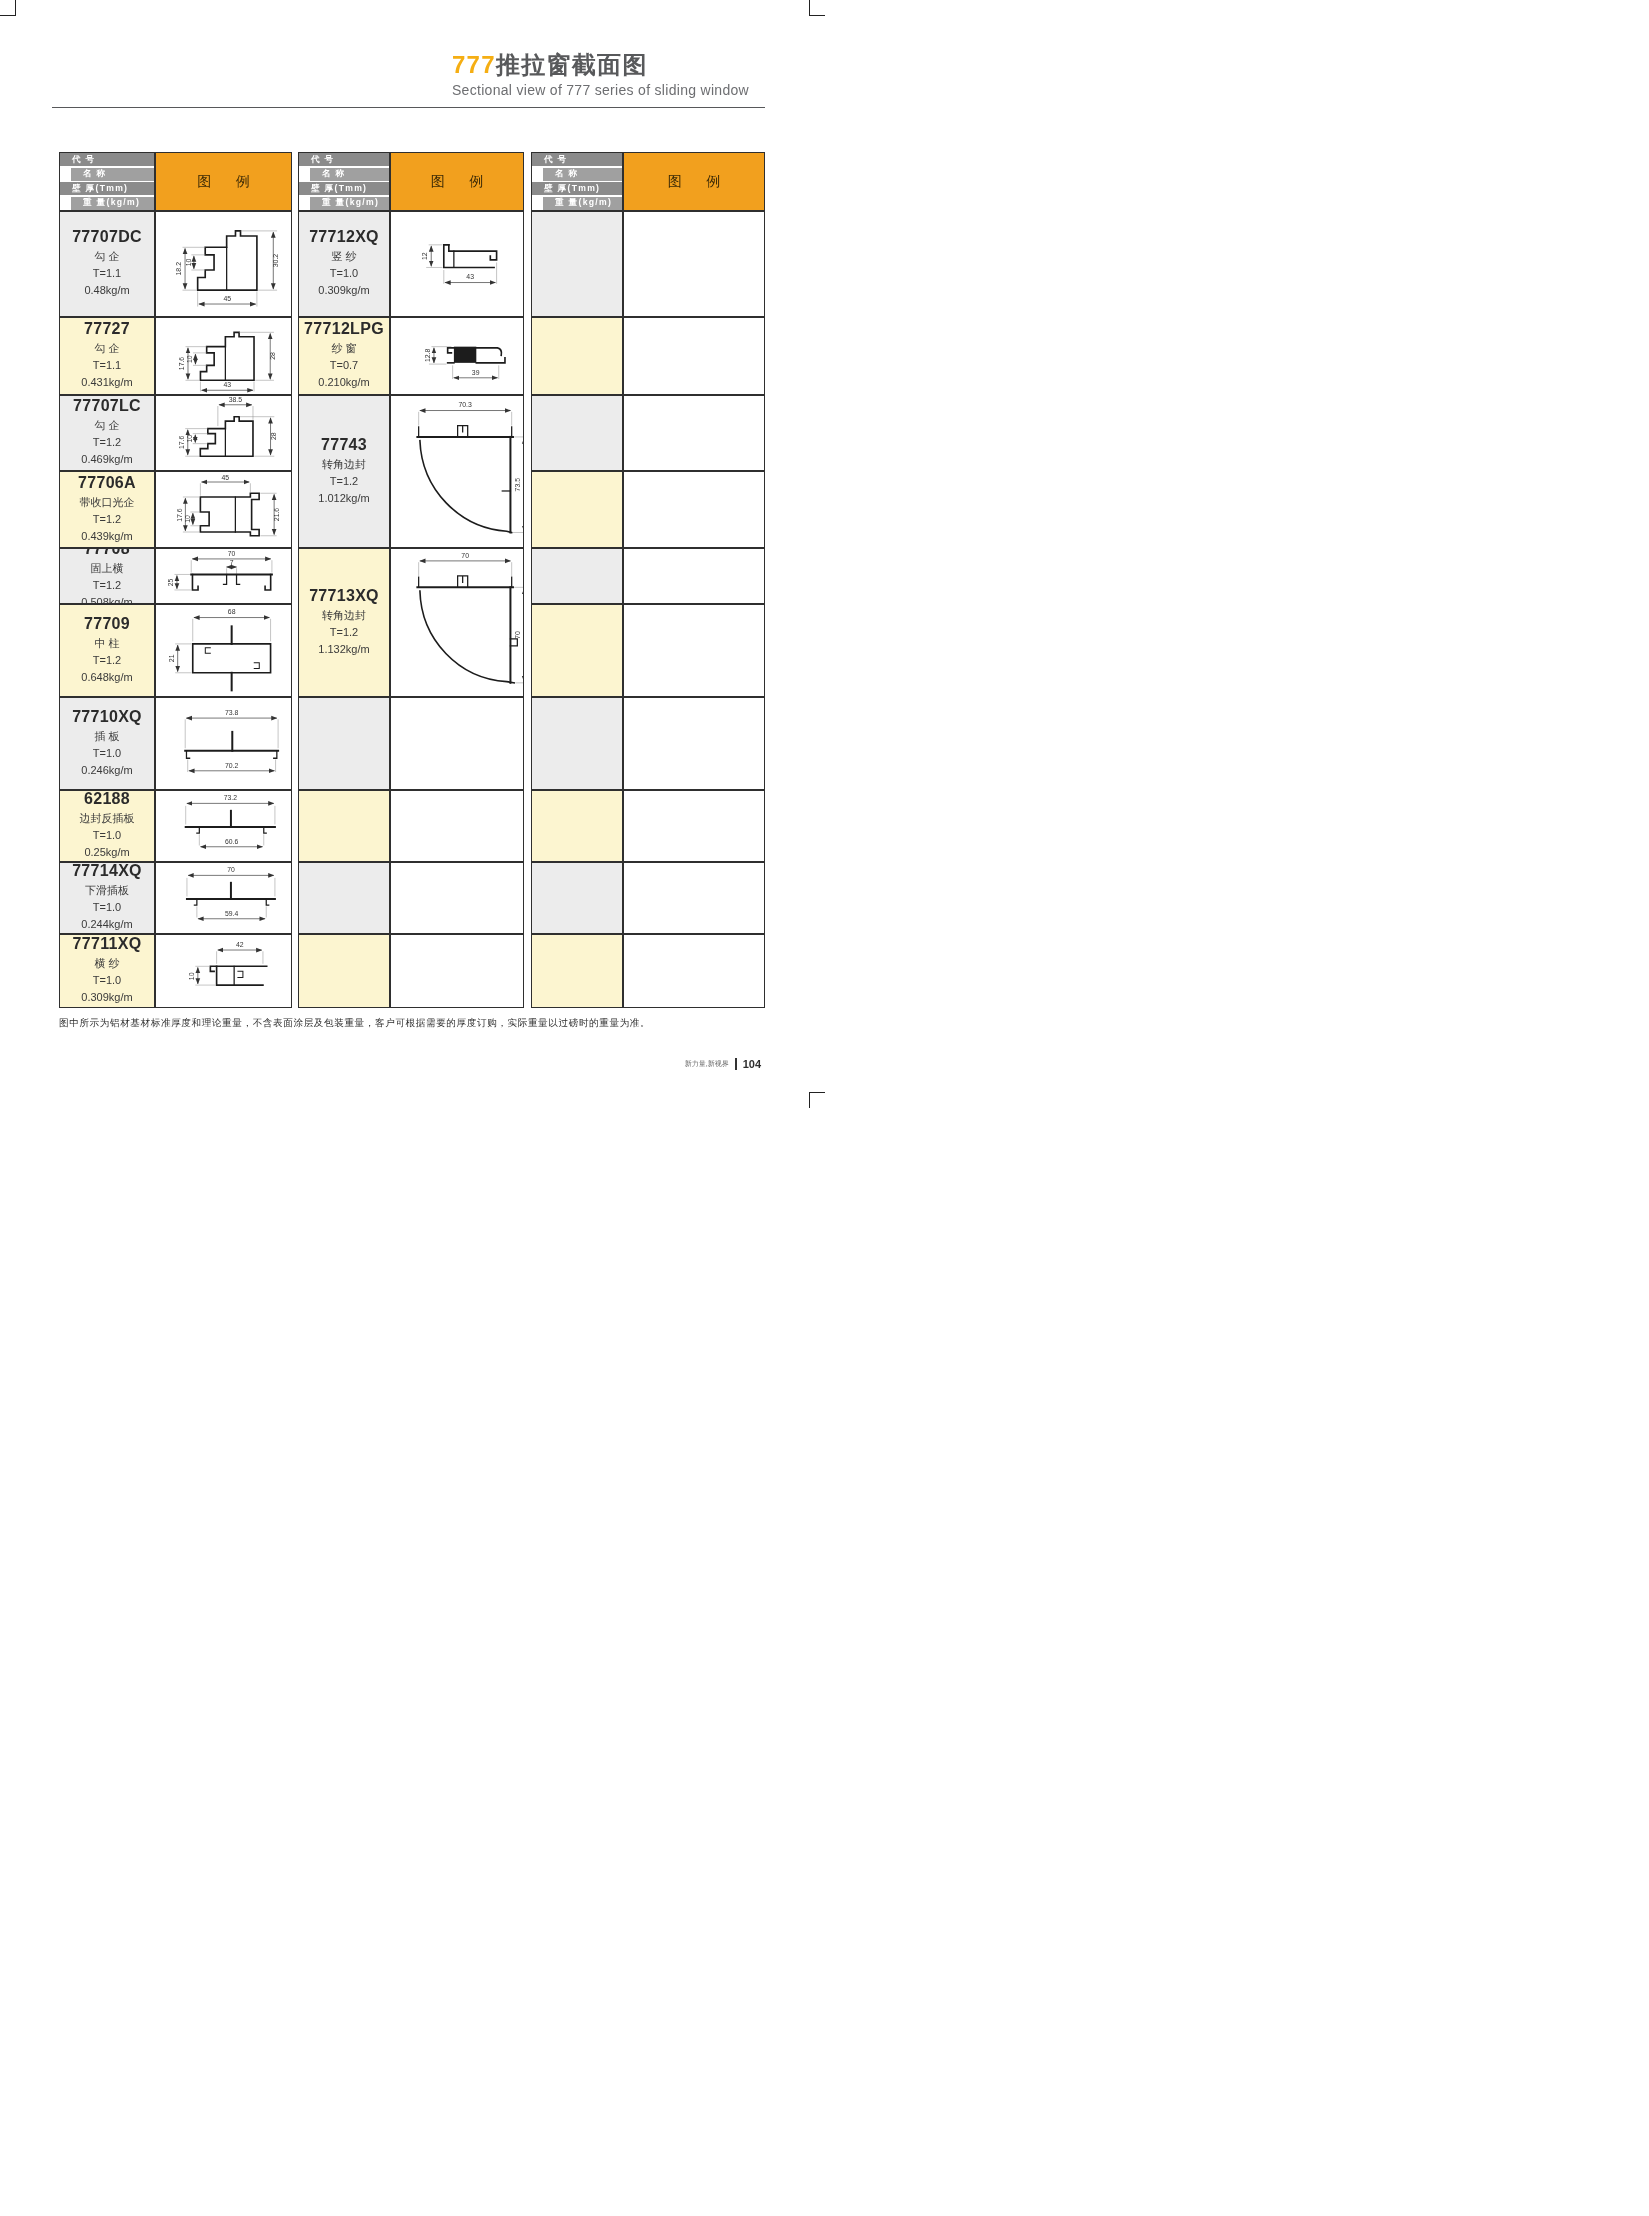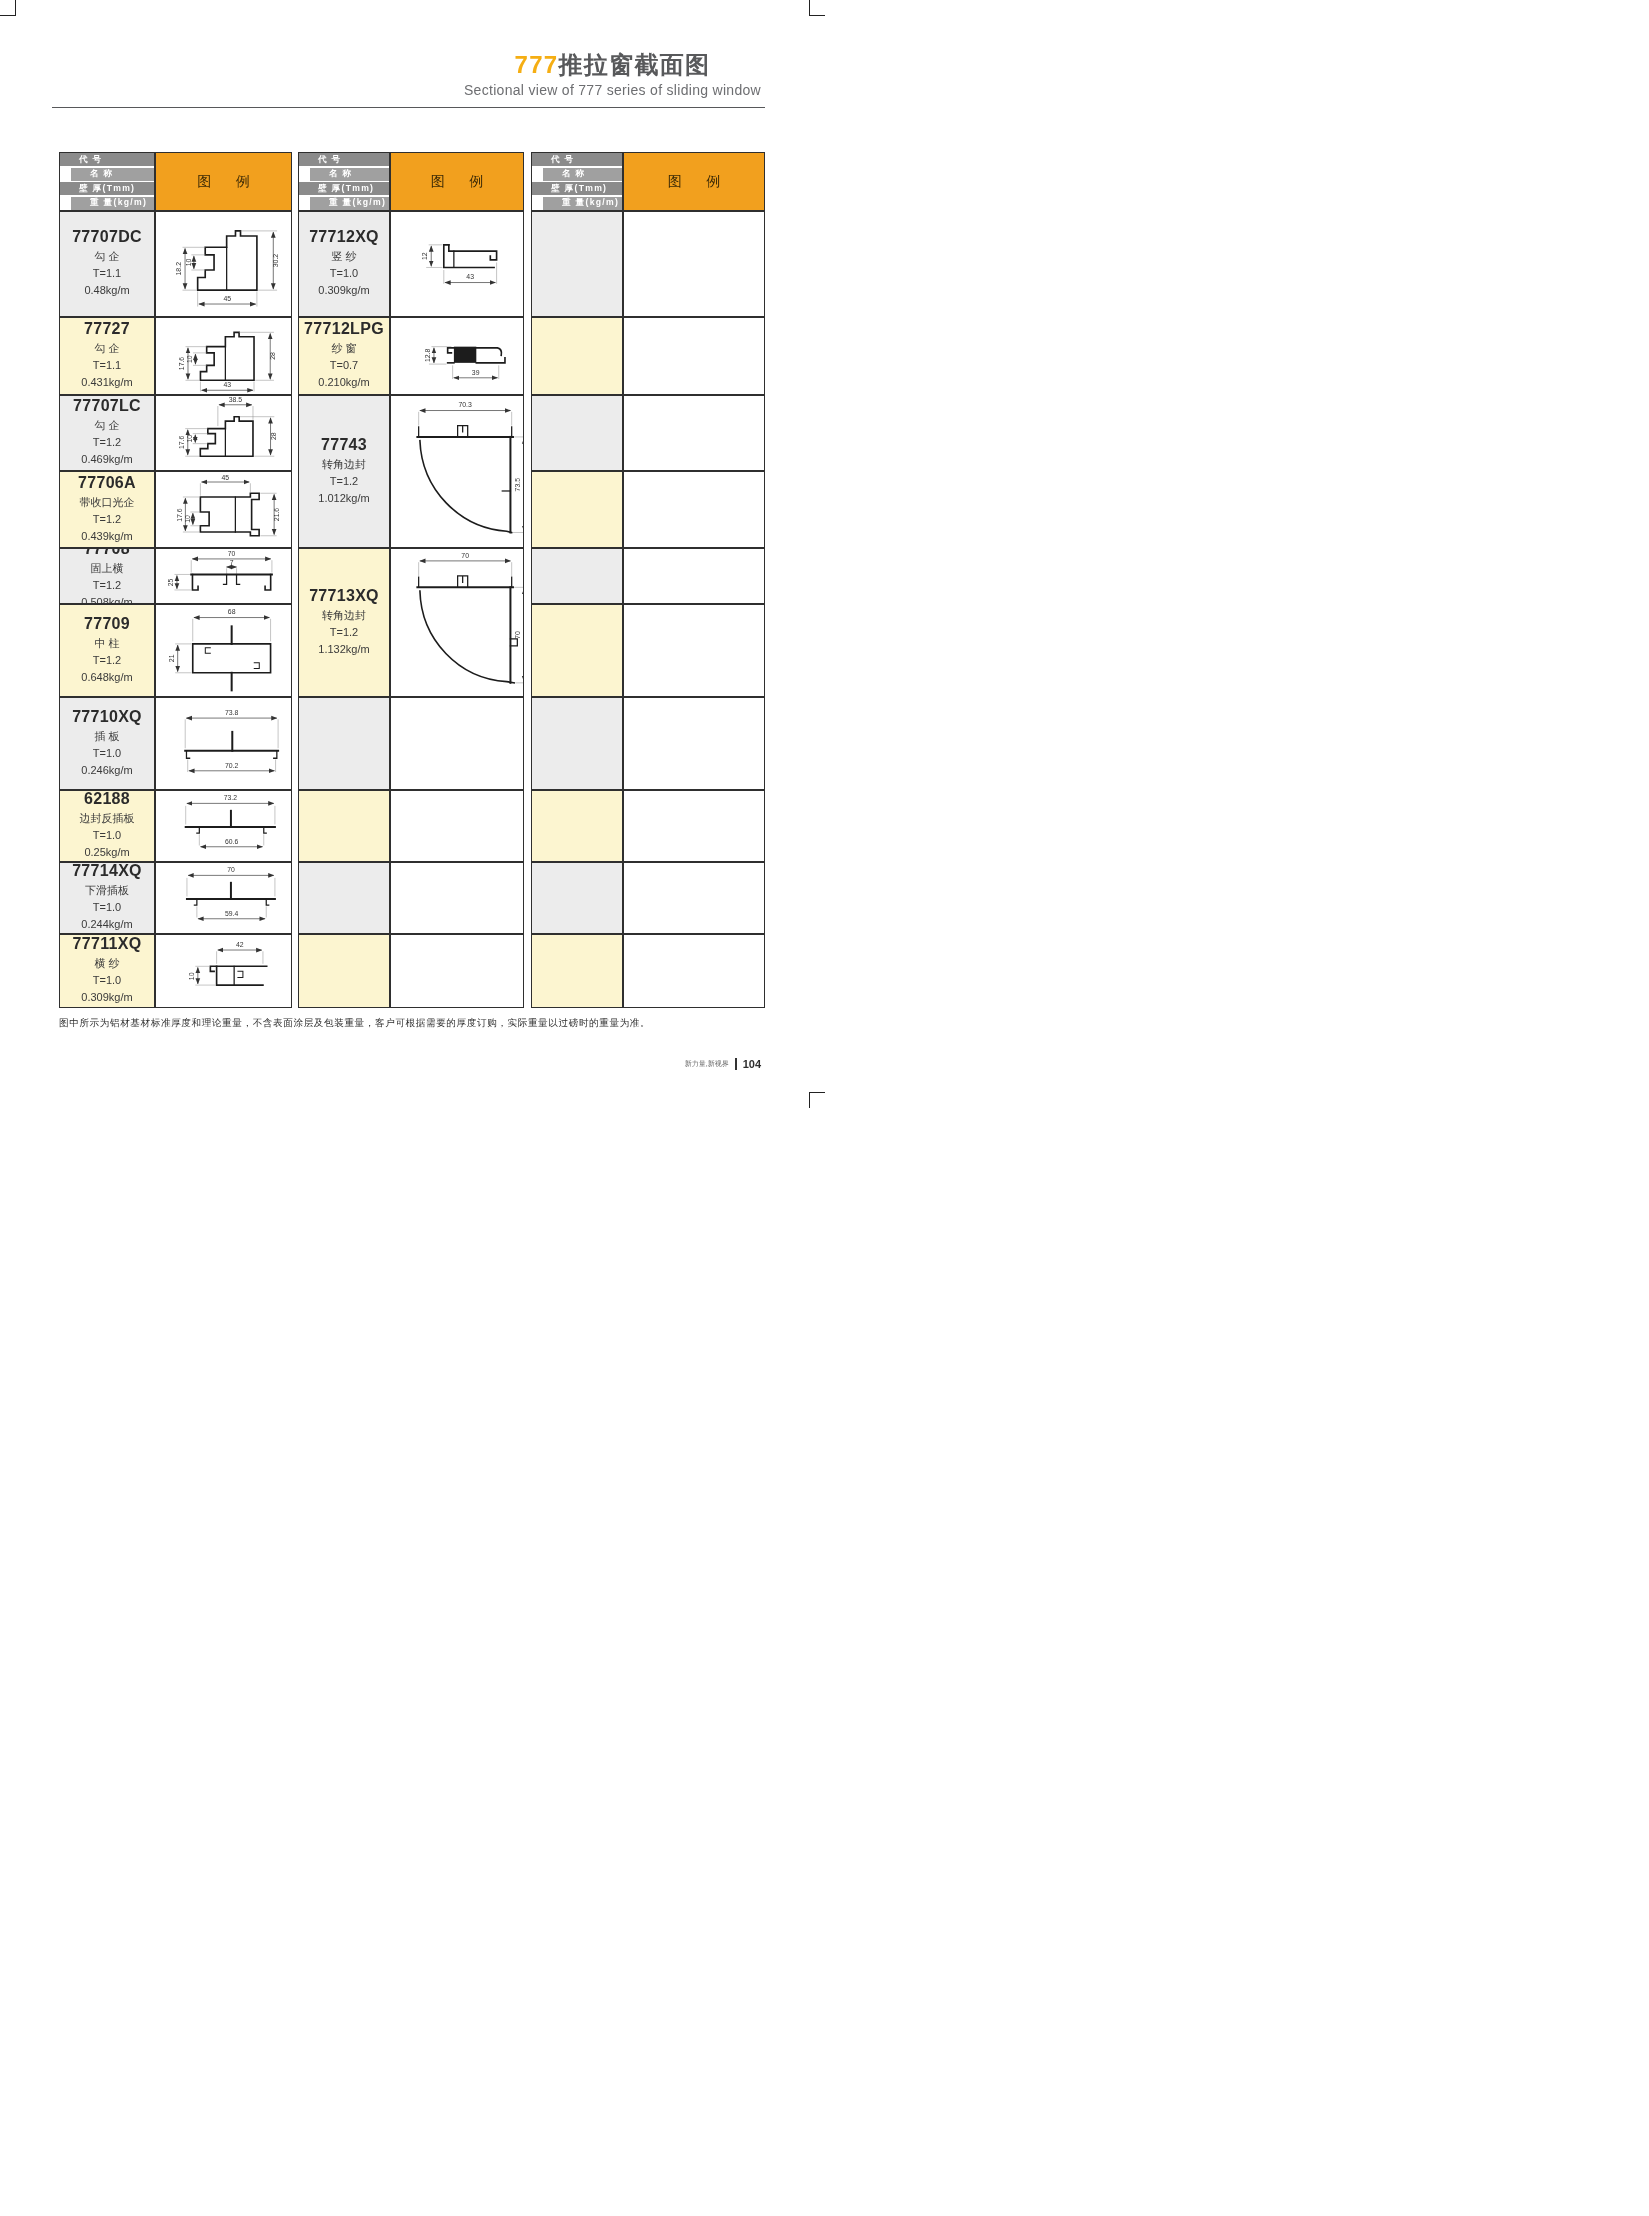--- a/index.html
+++ b/index.html
@@ -4,31 +4,31 @@
 <style>
   html,body{margin:0;padding:0;background:#fff;}
   #page{position:relative;width:825px;height:1108px;background:#fff;overflow:hidden;
         font-family:"Liberation Sans",sans-serif;}
   
   .mark{position:absolute;width:15.4px;height:15.4px;}
   .mark.tl{left:0;top:0;border-right:1.3px solid #222;border-bottom:1.3px solid #222;}
   .mark.tr{right:0;top:0;border-left:1.3px solid #222;border-bottom:1.3px solid #222;}
   .mark.br{right:0;bottom:0;border-left:1.3px solid #222;border-top:1.3px solid #222;}
   
-  .titleblock{position:absolute;top:52px;right:64px;text-align:center;}
+  .titleblock{position:absolute;top:52px;right:76px;text-align:left;}
   .title-zh{font-size:24px;font-weight:bold;color:#58595b;letter-spacing:1.3px;line-height:1.05;}
   .title-zh .accent{color:#f5ae13;}
   .title-en{font-size:14px;color:#6d6e71;margin-top:5.1px;letter-spacing:0.3px;}
   .rule{position:absolute;top:107px;left:52px;right:60px;height:1.3px;background:#57585a;}
   
   .pair{position:absolute;top:152px;display:grid;grid-template-rows:59px 106px 78px 76px 77px 56px 93px 93px 72px 72px 74px;}
   .cell{border:0.6px solid #2f2f2f;box-sizing:border-box;overflow:hidden;}
   .hcell{background:#fff;display:flex;flex-direction:column;gap:1.3px;}
   .hbar{flex:1;color:#fff;font-weight:bold;font-size:8.6px;display:flex;align-items:center;
-        padding-left:19px;letter-spacing:1.3px;white-space:nowrap;}
+        padding-left:12px;letter-spacing:1.3px;white-space:nowrap;}
   .hd{background:#8b8b8b;} .hl{background:#a0a0a0;margin-left:11px;}
   .legend{display:flex;align-items:center;justify-content:center;}
   .legend span{font-size:14px;color:#3c2a06;letter-spacing:10.2px;text-indent:10.2px;font-weight:normal;}
   .lc{display:flex;flex-direction:column;align-items:center;justify-content:center;text-align:center;}
   .gray{background:#ececec;} .yellow{background:#fcf5d0;}
   .code{font-size:16px;font-weight:bold;color:#2b2b2b;letter-spacing:0.3px;margin-bottom:1.9px;}
   .ln{font-size:11px;color:#3a3a3a;line-height:1.55;}
   .dc{background:#fff;}
   .dwg{width:100%;height:100%;display:block;}
   

